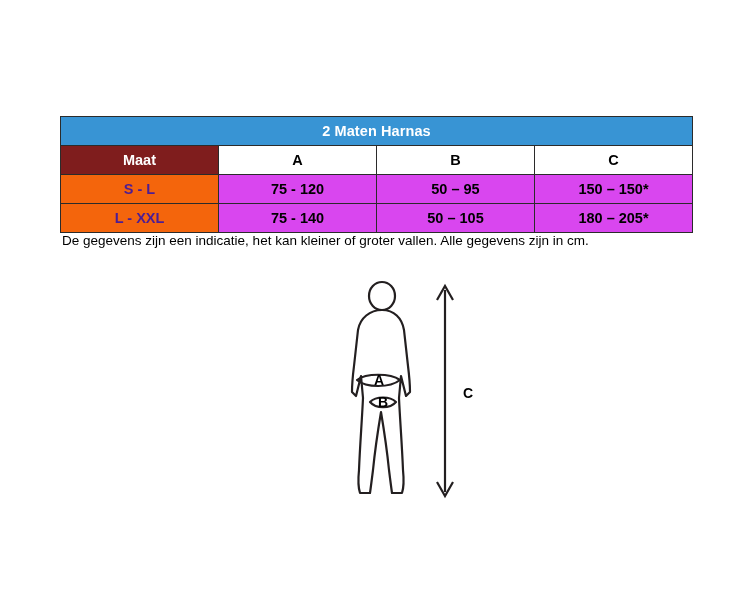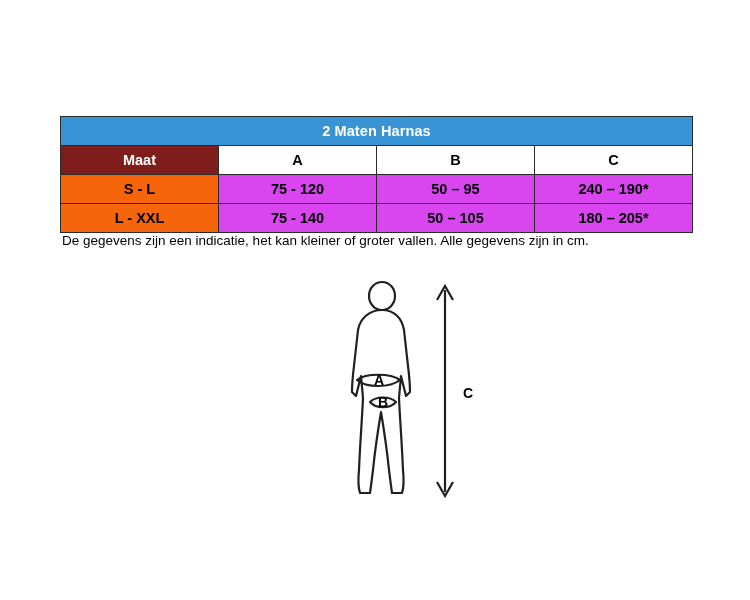--- a/index.html
+++ b/index.html
@@ -63,21 +63,21 @@
   }
 
   .hdr-col {
     background: #ffffff;
     color: #000000;
     font-weight: bold;
   }
 
   .row-label {
     background: #f4650c;
-    color: #000000;
+    color: #4c1d95;
     font-weight: bold;
   }
 
   .cell-val {
     background: #d946ef;
     color: #000000;
     font-weight: normal;
     font-size: 14.5px;
   }
 
@@ -117,21 +117,21 @@
         <tr>
           <td class="hdr-label">Maat</td>
           <td class="hdr-col">A</td>
           <td class="hdr-col">B</td>
           <td class="hdr-col">C</td>
         </tr>
         <tr>
           <td class="row-label">S - L</td>
           <td class="cell-val">75 - 120</td>
           <td class="cell-val">50 – 95</td>
-          <td class="cell-val">240 – 190*</td>
+          <td class="cell-val">150 – 150*</td>
         </tr>
         <tr>
           <td class="row-label">L - XXL</td>
           <td class="cell-val">75 - 140</td>
           <td class="cell-val">50 – 105</td>
           <td class="cell-val">180 – 205*</td>
         </tr>
       </tbody>
     </table>
   </div>

